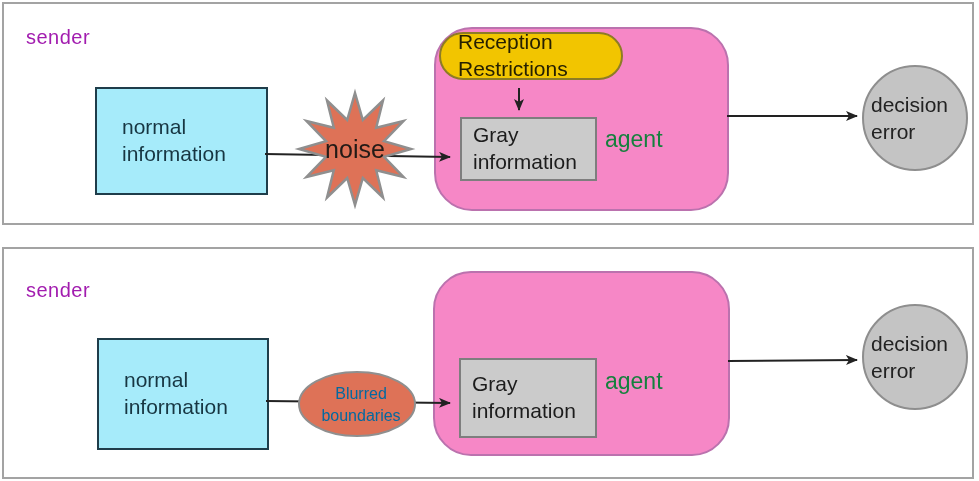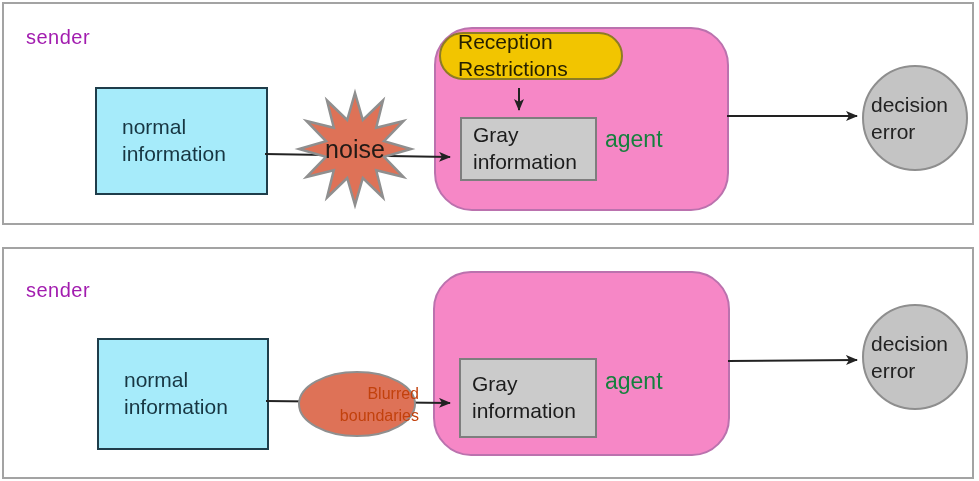--- a/index.html
+++ b/index.html
@@ -95,22 +95,22 @@
     stroke: var(--c-disturbance-border, #8f8f8f);
     stroke-width: 2px;
   }
 
   .disturbance-label { z-index: 6; }
   .noise-label {
     left: 300px; top: 135px; width: 110px;
     text-align: center; font-size: 25px; color: #231a16;
   }
   .blurred-label {
-    left: 317px; top: 383px; width: 102px;
-    text-align: right; font-size: 16px; line-height: 1.35; color: #c2410c;
+    left: 310px; top: 383px; width: 102px;
+    text-align: center; font-size: 16px; line-height: 1.35; color: #0369a1;
   }
 </style>
 </head>
 <body>
 
 <div class="stage">
 
   <div class="panel panel-top">
     <div class="abs sender-label" style="left:22px; top:22px;">sender</div>
 

